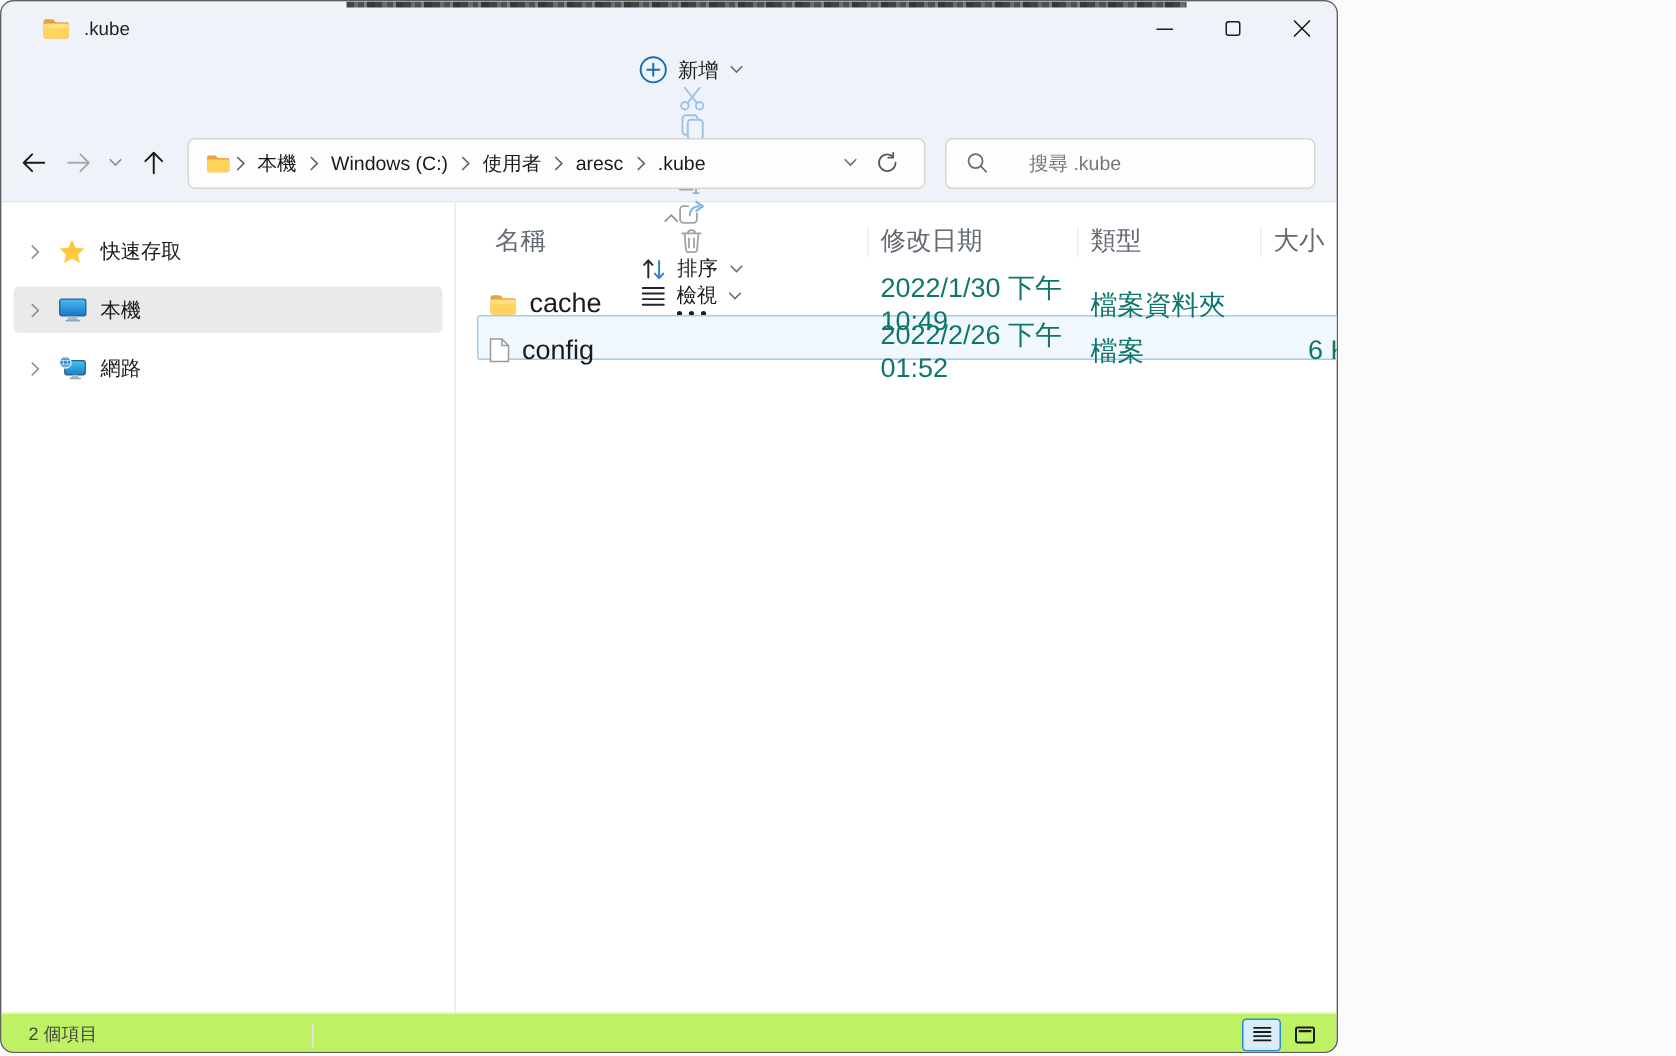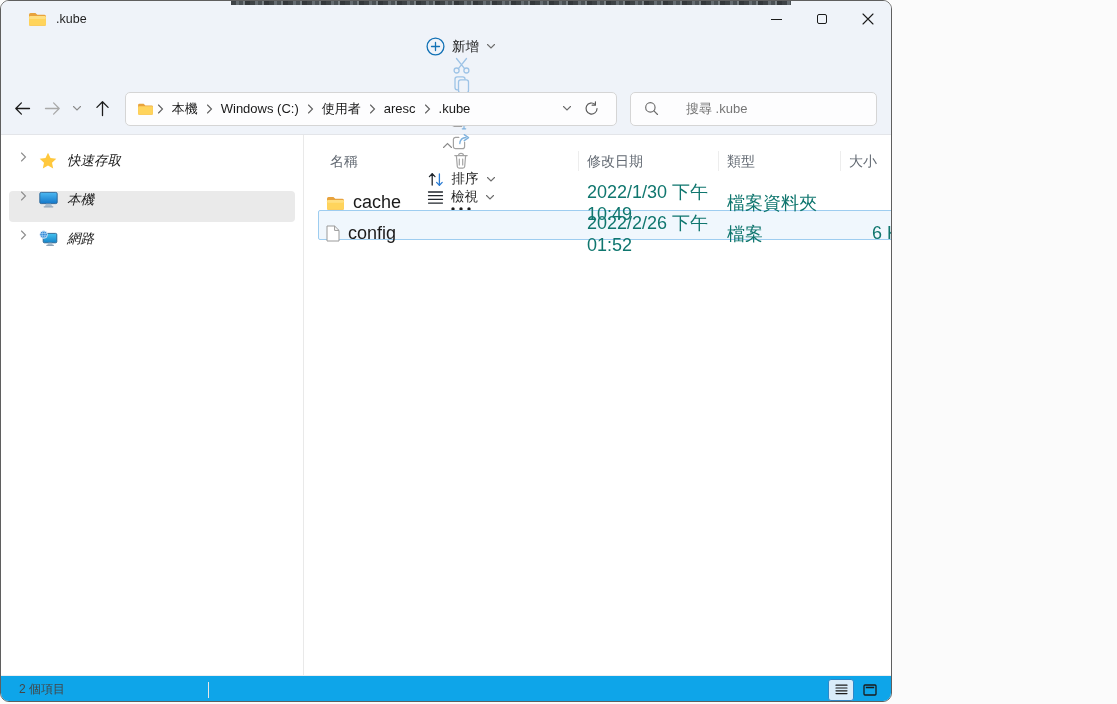--- a/index.html
+++ b/index.html
@@ -40,40 +40,40 @@
   .addr-box { height:34px; width:523px; margin-left:7px; border:1px solid #d5d5d5; border-radius:5px; background:#fdfdfe; display:flex; align-items:center; padding:0 10px 0 11px; }
   .crumb { font-size:13px; color:#191919; padding:0 5px; white-space:nowrap; }
   .crumb-chev { margin:0 3px; display:flex; }
   .addr-spacer { flex:1; }
   .search-box { height:34px; flex:1; margin-left:13px; border:1px solid #d5d5d5; border-radius:5px; background:#fdfdfe; display:flex; align-items:center; padding:0 12px 0 13px; gap:25px; }
   .search-input { border:none; outline:none; background:transparent; font-size:13px; color:#1b1b1b; flex:1; font-family:"Liberation Sans",sans-serif; }
   .search-input::placeholder { color:#767676; opacity:1; }
   
   .bodyarea { display:flex; height:540px; background:#fff; }
   .sidebar { width:303px; border-right:1px solid #e9e9e9; padding-top:17px; }
-  .side-item { display:flex; align-items:flex-start; height:31px; margin:0 8px 8px 8px; border-radius:4px; padding-left:5px;font-style:italic; }
+  .side-item { display:flex; align-items:center; height:31px; margin:0 8px 8px 8px; border-radius:4px; padding-left:5px; }
   .side-item.selected { background:#eaeaea; }
   .side-chev { width:18px; display:flex; justify-content:center; }
   .side-icon { width:22px; display:flex; justify-content:center; margin-left:5px; }
   .side-label { font-size:13.5px; color:#1b1b1b; margin-left:8px; }
   .content { flex:1; position:relative; }
   .list { position:absolute; left:14px; top:6px; width:606px; }
-  .lheader { display:grid; grid-template-columns:260px 140px 122px 82px; height:24px; align-items:center; color:#636a73; font-size:14px; position:relative; margin-top:8px; }
+  .lheader { display:grid; grid-template-columns:260px 140px 122px 82px; height:24px; align-items:center; color:#636a73; font-size:17px; position:relative; margin-top:8px; }
   .hcell { padding-left:8px; height:20px; line-height:20px; border-left:1px solid #ededed; }
   .hcell.first { border-left:none; padding-left:12px; }
   .hcell.last { border-right:1px solid #ededed; }
   .sort-caret { position:absolute; left:124px; top:-7px; }
   .lrow { display:grid; grid-template-columns:260px 140px 122px 82px; height:30px; align-items:center; font-size:18px; color:#1b1b1b; border:1px solid transparent; border-radius:2px; margin-top:6px; }
   .lrow + .lrow { margin-top:1px; }
   .lrow.selected { background:#f0f7fd; border-color:#9ecdf0; }
   .name-cell { display:flex; align-items:center; gap:8px; padding-left:7px; overflow:hidden; }
   .cell { padding-left:8px; color:#0f766e; }
   .size-cell { text-align:right; padding-right:12px; }
   
-  .statusbar { height:28px; border-top:1px solid #eceef1; background:#0ea5e9; display:flex; align-items:center; padding:0 8px 0 18px; font-size:12px; color:#454545; }
+  .statusbar { height:28px; border-top:1px solid #eceef1; background:#bef264; display:flex; align-items:center; padding:0 8px 0 18px; font-size:12px; color:#454545; }
   .status-sep { width:1px; height:16px; background:#e6e6e6; margin-left:143px; }
   .view-toggles { margin-left:auto; display:flex; gap:3px; align-items:center; }
   .view-toggle { width:26px; height:22px; display:flex; align-items:center; justify-content:center; border-radius:3px; border:1px solid transparent; }
   .view-toggle.active { background:#d9ecf9; border-color:#2c88c9; }
 </style>
 </head>
 <body>
 
 <div class="window">
   <div class="artifact"></div>

